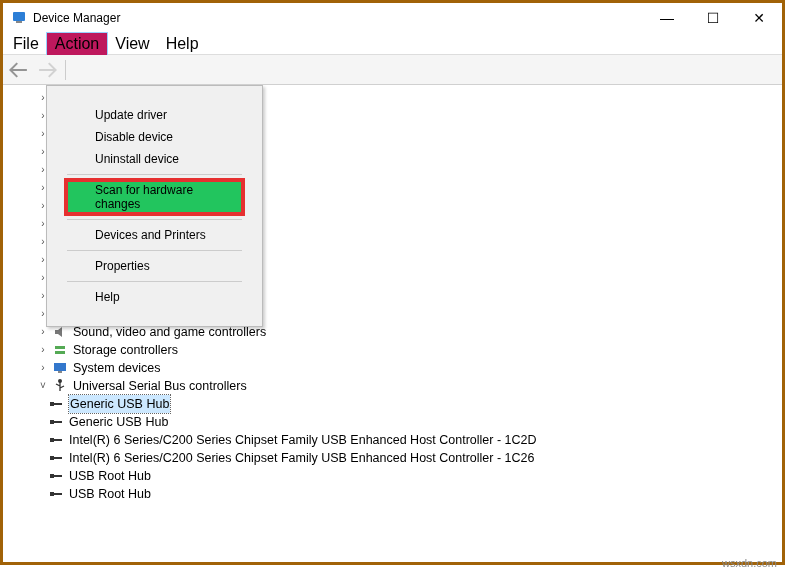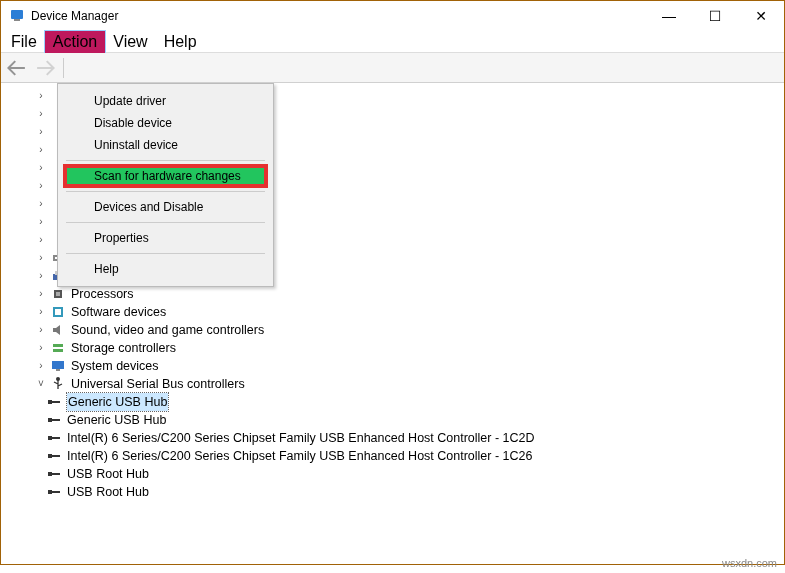--- a/index.html
+++ b/index.html
@@ -1,18 +1,18 @@
 <!DOCTYPE html>
 <html><head>
 <meta charset="utf-8">
 <style>
   * { box-sizing: border-box; margin: 0; padding: 0; }
   body { font-family: "Segoe UI", Tahoma, sans-serif; font-size: 12px; background: #fff; width: 785px; height: 573px; overflow: hidden; position: relative; }
 
-  .window { border: 1px solid #a16207; width: 785px; height: 565px; background: #fff; display: flex; flex-direction: column; }
+  .window { border: 3px solid #a16207; width: 785px; height: 565px; background: #fff; display: flex; flex-direction: column; }
   .titlebar { height: 30px; display: flex; align-items: center; padding: 0 0 0 8px; background: #fff; }
   .titlebar .icon { width: 16px; height: 16px; margin-right: 6px; display: inline-block; }
   .titlebar .title { flex: 1; font-size: 12px; }
   .titlebar .ctl { width: 46px; height: 30px; display: flex; align-items: center; justify-content: center; font-size: 14px; }
 
   .menubar { height: 22px; display: flex; align-items: center; padding: 0 2px; border-bottom: 1px solid #ddd; }
   .menubar .menuitem { padding: 2px 8px; font-size: 16px; }
   .menubar .menuitem.active { background: #be185d; outline: 1px solid #99d1ff; }
 
   .toolbar { height: 30px; display: flex; align-items: center; padding: 0 6px; border-bottom: 1px solid #d0d0d0; gap: 4px; background: #f5f5f5; }
@@ -23,21 +23,21 @@
 
   .tree { font-size: 12.5px; line-height: 18px; user-select: none; }
   .row { display: flex; align-items: center; white-space: nowrap; height: 18px; }
   .toggle { width: 12px; text-align: center; color: #555; font-size: 10px; margin-right: 3px; }
   .indent1 { padding-left: 34px; }
   .indent2 { padding-left: 30px; }
   .devicon { width: 16px; height: 16px; margin-right: 5px; display: inline-flex; flex: 0 0 16px; }
   .selected { background: #cce8ff; display: inline-block; padding: 0 1px; outline: 1px dotted #666; }
 
   
-  .dropmenu { position: absolute; top: 0; left: 56px; width: 217px; background: #f0f0f0; border: 1px solid #bbb; box-shadow: 2px 2px 3px rgba(0,0,0,.2); padding: 6px; }
+  .dropmenu { position: absolute; top: 0; left: 43px; width: 217px; background: #f0f0f0; border: 1px solid #bbb; box-shadow: 2px 2px 3px rgba(0,0,0,.2); padding: 18px; }
   .dropmenu .ditem { padding: 4px 8px 4px 30px; font-size: 12px; }
   .dropmenu .ditem.highlighted { outline: 4px solid #e63030; outline-offset: -3px; background: #22c55e; }
   .dropmenu .dsep { height: 1px; background: #ccc; margin: 4px 2px; }
 
   .watermark { position: absolute; right: 8px; bottom: 4px; font-size: 11px; color: #888; }
 
   svg { width: 100%; height: 100%; }
 </style>
 </head>
 <body>
@@ -278,21 +278,21 @@
 
     </div>
 
     <div class="dropmenu" id="dropmenu">
         <div class="ditem">Update driver</div>
         <div class="ditem">Disable device</div>
         <div class="ditem">Uninstall device</div>
         <div class="dsep"></div>
         <div class="ditem highlighted">Scan for hardware changes</div>
         <div class="dsep"></div>
-        <div class="ditem">Devices and Disable</div>
+        <div class="ditem">Devices and Printers</div>
         <div class="dsep"></div>
         <div class="ditem">Properties</div>
         <div class="dsep"></div>
         <div class="ditem">Help</div>
       </div>
   </div>
 </div>
 
 <div class="watermark">wsxdn.com</div>
 

